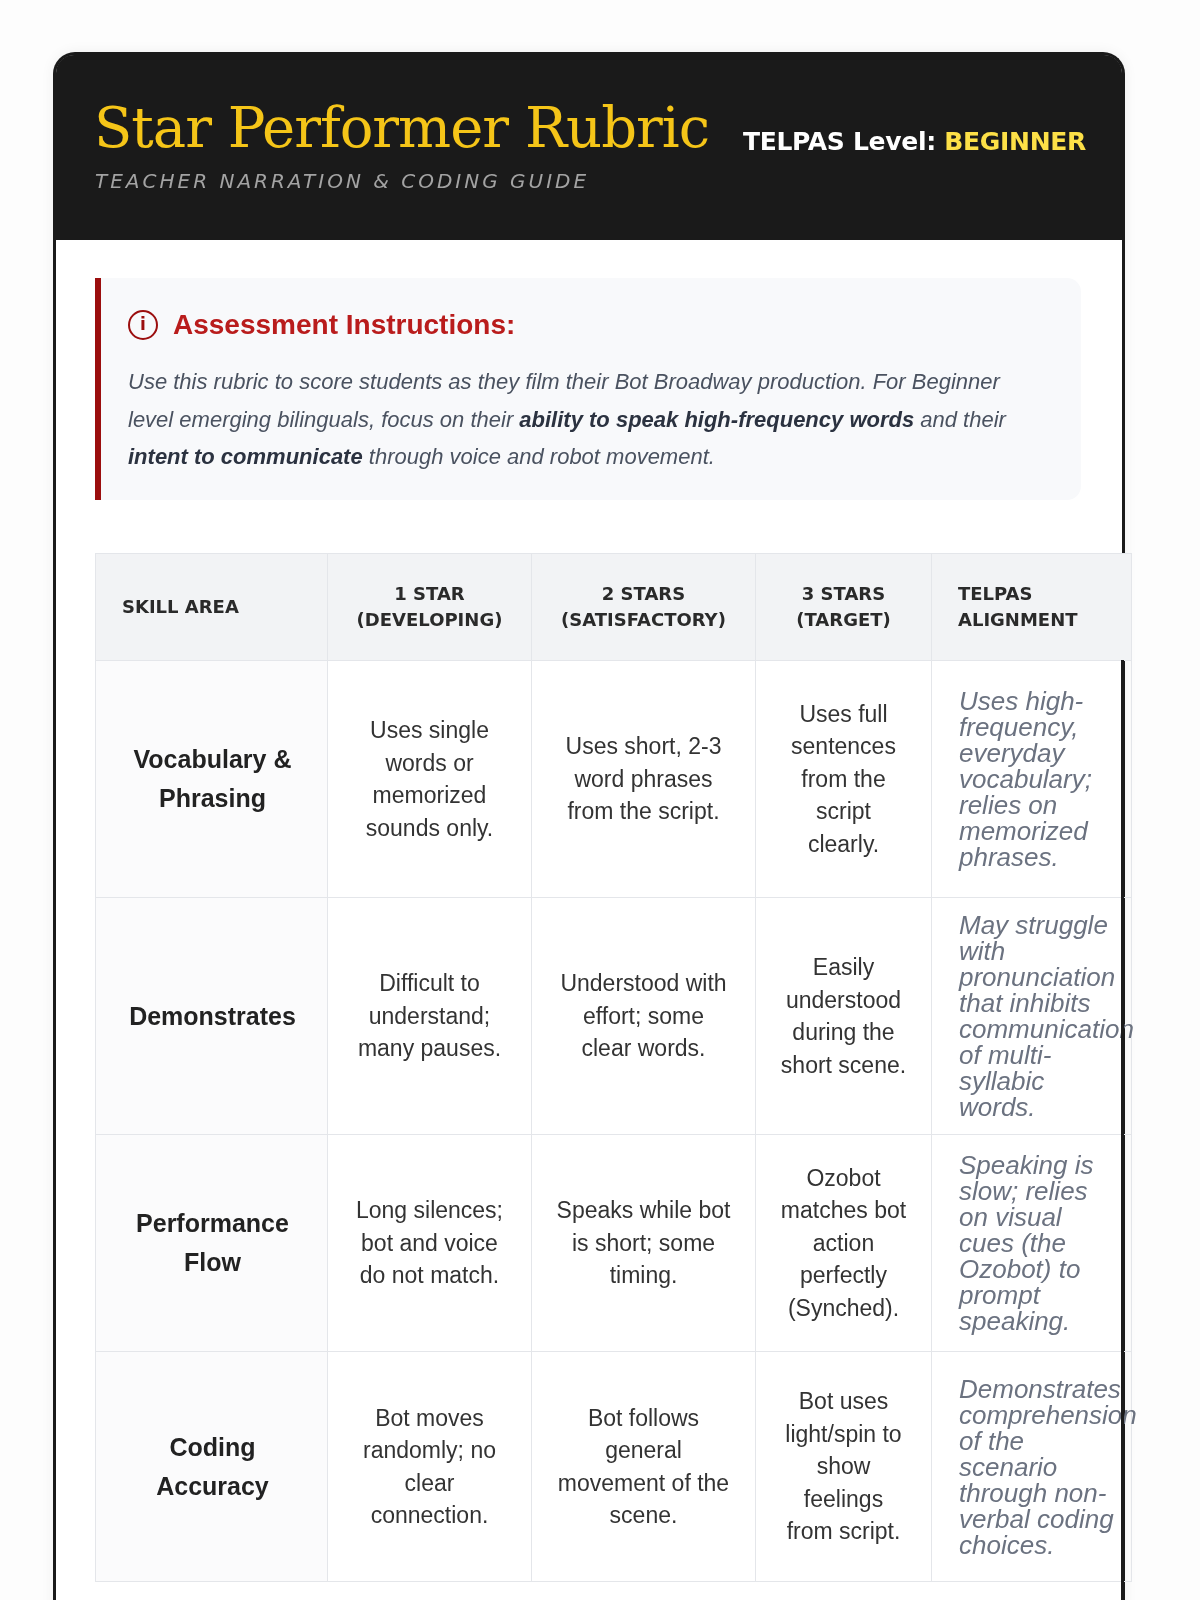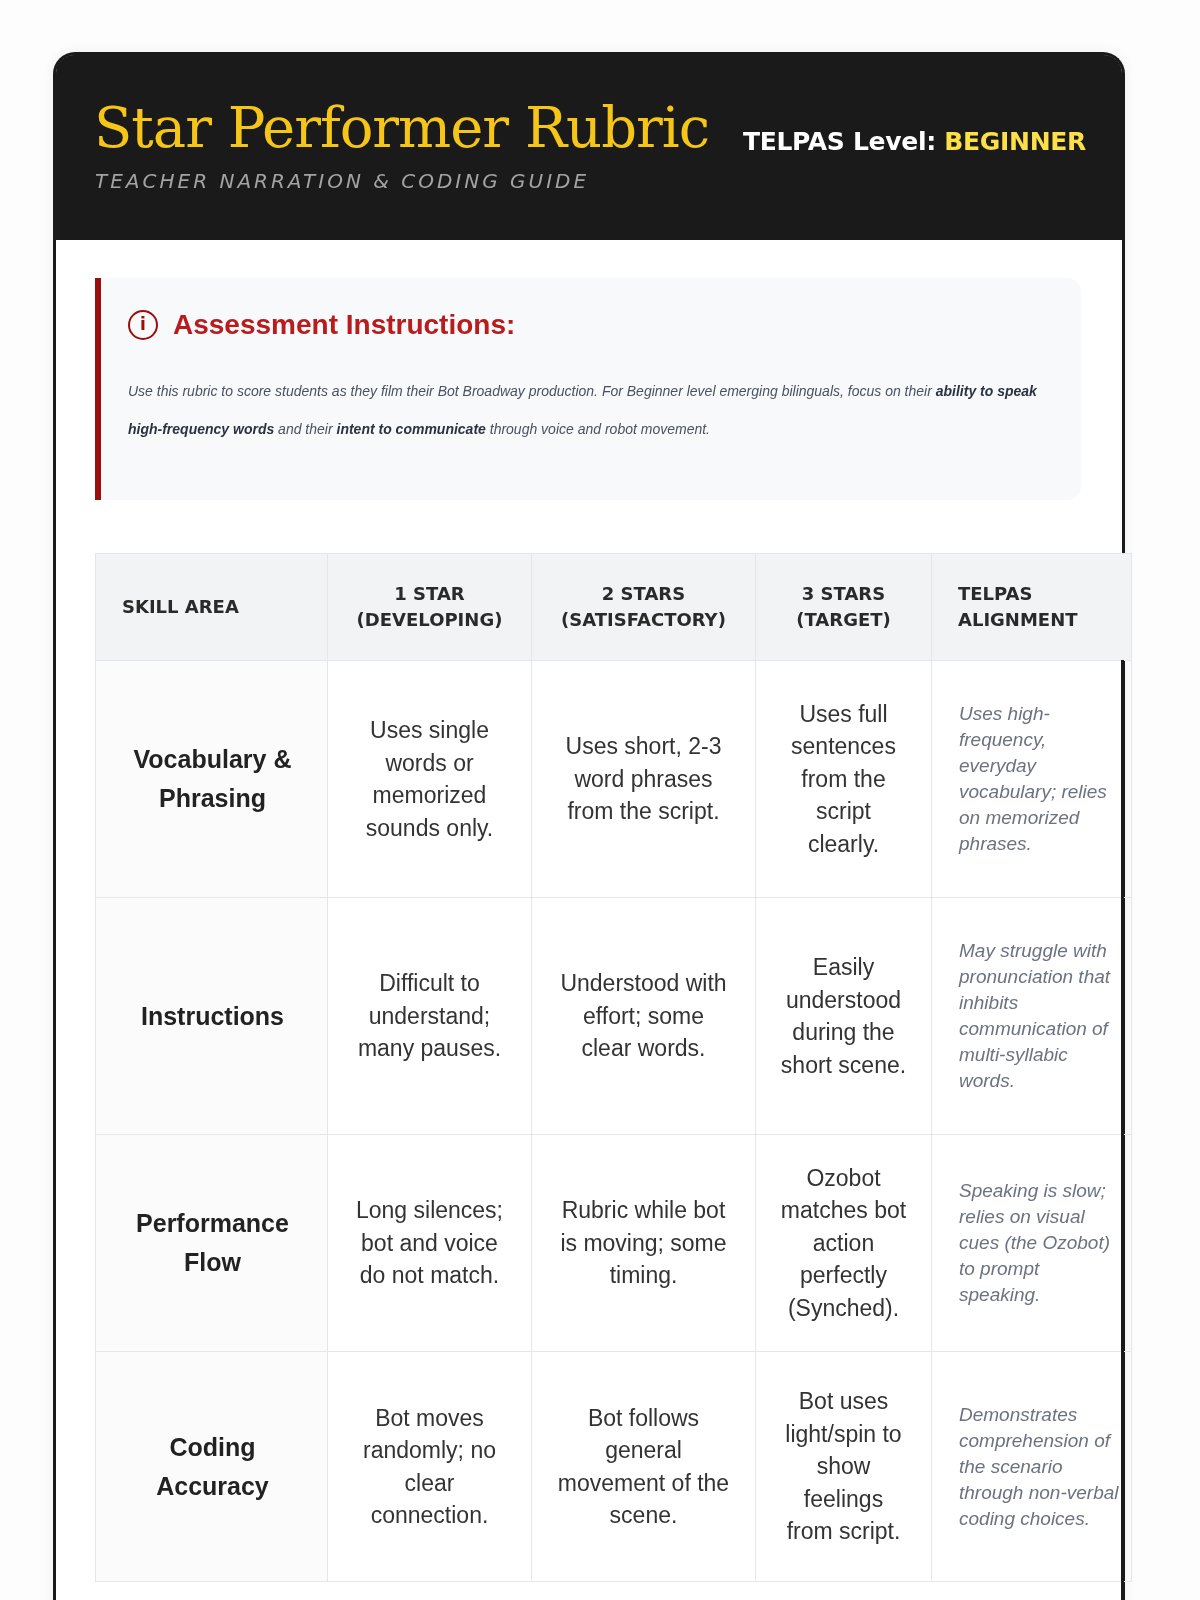--- a/index.html
+++ b/index.html
@@ -41,22 +41,22 @@
   .instr-head {
     position: absolute; left: 27px; top: 31px; display: flex; align-items: center;
   }
   .info-icon {
     width: 30px; height: 30px; border: 2.5px solid #9b0e0e; border-radius: 50%;
     color: #9b0e0e; font-size: 17px; font-weight: bold; text-align: center; line-height: 25px;
     margin-right: 15px; font-family: "DejaVu Sans", sans-serif;
   }
   .instr-title { font-size: 28px; font-weight: bold; color: #b91c1c; }
   .instr-body {
-    position: absolute; left: 27px; top: 95px; width: 920px;
-    font-style: italic; font-size: 14px; line-height: 37.5px; color: #4a5260;
+    position: absolute; left: 27px; top: 85px; width: 920px;
+    font-style: italic; font-size: 22px; line-height: 37.5px; color: #4a5260;
   }
   .instr-body b { color: #2b3240; font-weight: bold; }
 
   .rubric {
     position: absolute; left: 39px; top: 498px; width: 1036px;
     border-collapse: collapse; table-layout: fixed;
   }
   .rubric th, .rubric td { border: 1.5px solid #e4e6ea; }
   .rubric th {
     background: #f2f3f5; height: 107px;
@@ -66,21 +66,21 @@
   .rubric th.left { text-align: left; padding-left: 26px; }
   .rubric td {
     text-align: center; vertical-align: middle;
     font-size: 23px; line-height: 32.5px; color: #333; padding: 18px 24px;
   }
   .rubric td.skill {
     text-align: center; font-weight: bold; font-size: 25px; color: #222;
     background: #fbfbfc; padding-left: 26px; line-height: 39px;
   }
   .rubric td.align {
-    text-align: left; font-style: italic; font-size: 19px; line-height: 26px;
+    text-align: left; font-style: italic; font-size: 26px; line-height: 26px;
     color: #6b7280; padding: 12px 8px 12px 27px;
   }
   .rubric tbody tr:nth-child(1) td { height: 237px; }
   .rubric tbody tr:nth-child(2) td { height: 237px; }
   .rubric tbody tr:nth-child(3) td { height: 217px; }
   .rubric tbody tr:nth-child(4) td { height: 230px; }
 
   .right-border {
     position: absolute; left: 1121px; top: 660px; width: 3px; height: 940px; background: #1a1a1a;
   }
@@ -125,30 +125,30 @@
     </thead>
     <tbody>
       <tr>
         <td class="skill">Vocabulary &amp; Phrasing</td>
         <td>Uses single words or memorized sounds only.</td>
         <td>Uses short, 2-3 word phrases from the script.</td>
         <td>Uses full sentences from the script clearly.</td>
         <td class="align">Uses high-frequency, everyday vocabulary; relies on memorized phrases.</td>
       </tr>
       <tr>
-        <td class="skill">Instructions</td>
+        <td class="skill">Demonstrates</td>
         <td>Difficult to understand; many pauses.</td>
         <td>Understood with effort; some clear words.</td>
         <td>Easily understood during the short scene.</td>
         <td class="align">May struggle with pronunciation that inhibits communication of multi-syllabic words.</td>
       </tr>
       <tr>
         <td class="skill">Performance Flow</td>
         <td>Long silences; bot and voice do not match.</td>
-        <td>Rubric while bot is moving; some timing.</td>
+        <td>Speaks while bot is short; some timing.</td>
         <td>Ozobot matches bot action perfectly (Synched).</td>
         <td class="align">Speaking is slow; relies on visual cues (the Ozobot) to prompt speaking.</td>
       </tr>
       <tr>
         <td class="skill">Coding Accuracy</td>
         <td>Bot moves randomly; no clear connection.</td>
         <td>Bot follows general movement of the scene.</td>
         <td>Bot uses light/spin to show feelings from script.</td>
         <td class="align">Demonstrates comprehension of the scenario through non-verbal coding choices.</td>
       </tr>

